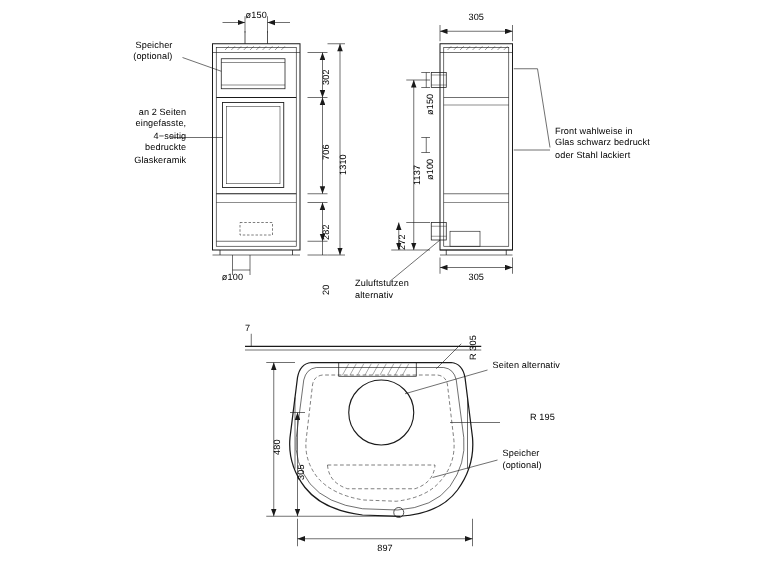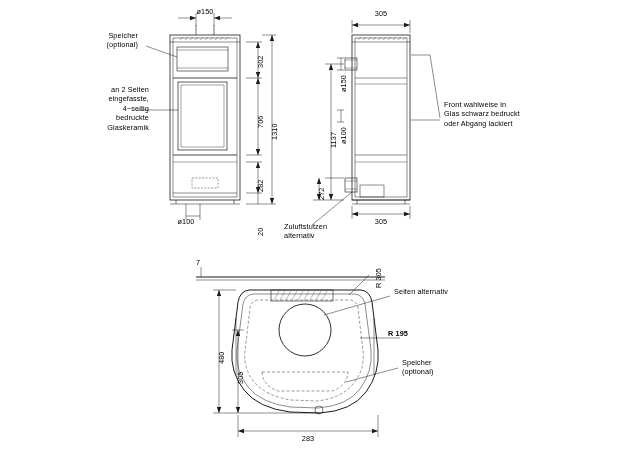--- a/index.html
+++ b/index.html
@@ -262,21 +262,21 @@
 (optional)</div>
   <div class="lbl right" style="left:54px; top:85px; width:95px;">an 2 Seiten
 eingefasste,
 4−seitig
 bedruckte
 Glaskeramik</div>
   <div class="lbl" style="left:258px; top:222px; width:80px;margin-left:26px;">Zuluftstutzen
 alternativ</div>
   <div class="lbl" style="left:444px; top:100px; width:130px;">Front wahlweise in
 Glas schwarz bedruckt
-oder Abgang lackiert</div>
+oder Stahl lackiert</div>
   <div class="lbl" style="left:394px; top:287px;">Seiten alternativ</div>
   <div class="lbl" style="left:402px; top:358px; width:70px;">Speicher
 (optional)</div>
 
   <div class="lbl center" style="left:176px; top:7px; width:58px;">ø150</div>
   <div class="lbl center" style="left:164px; top:217px; width:44px;">ø100</div>
 
   <div class="lbl vert" style="left:256px; top:68px;">302</div>
   <div class="lbl vert" style="left:256px; top:128px;">706</div>
   <div class="lbl vert" style="left:256px; top:192px;">282</div>
@@ -285,18 +285,18 @@
 
   <div class="lbl center" style="left:360px; top:9px; width:42px;">305</div>
   <div class="lbl center" style="left:360px; top:217px; width:42px;">305</div>
   <div class="lbl vert" style="left:339px; top:92px;">ø150</div>
   <div class="lbl vert" style="left:339px; top:144px;">ø100</div>
   <div class="lbl vert" style="left:329px; top:148px;">1137</div>
   <div class="lbl vert" style="left:317px; top:200px;">272</div>
 
   <div class="lbl" style="left:196px; top:258px;">7</div>
   <div class="lbl vert" style="left:374px; top:288px;">R 305</div>
-  <div class="lbl" style="left:388px; top:329px;font-weight:bold;">R 195</div>
+  <div class="lbl" style="left:424px; top:329px;">R 195</div>
   <div class="lbl vert" style="left:217px; top:364px;">480</div>
   <div class="lbl vert" style="left:236px; top:384px;">305</div>
-  <div class="lbl center" style="left:287px; top:434px; width:42px;">283</div>
+  <div class="lbl center" style="left:287px; top:434px; width:42px;">897</div>
 
 </div>
 
 </body></html>

